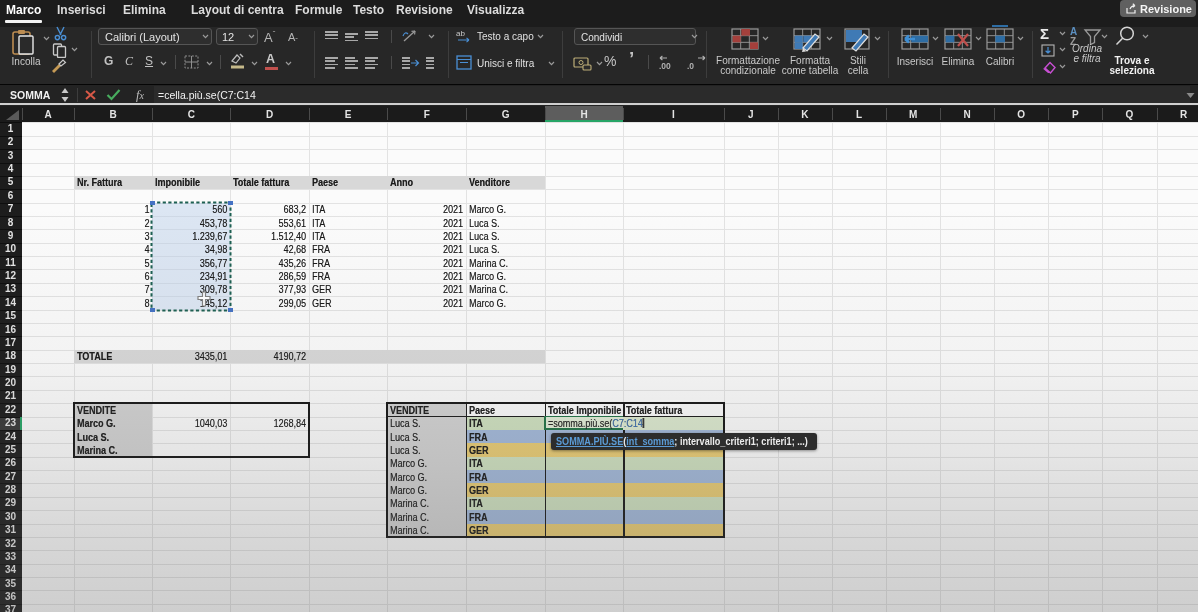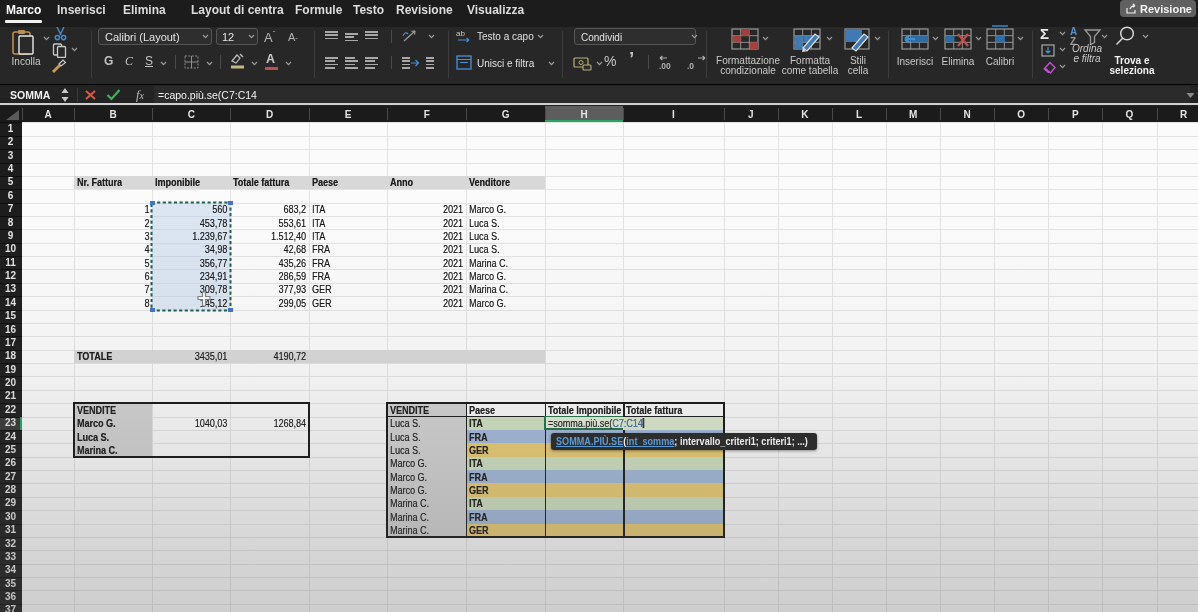--- a/index.html
+++ b/index.html
@@ -305,21 +305,21 @@
 <div class="abs" style="left:77px;top:88px;width:1px;height:14px;background:#3d3d3d;"></div>
 <svg class="abs" style="left:84px;top:89px;" width="13" height="12" viewBox="0 0 13 12">
 <path d="M2 2 L11 10 M11 2 L2 10" stroke="#d85948" stroke-width="2"></path>
     </svg>
 <svg class="abs" style="left:106px;top:88px;" width="15" height="13" viewBox="0 0 15 13">
 <path d="M1.5 7 L5.5 11 L13.5 2" stroke="#47ad5e" stroke-width="2.2" fill="none"></path>
     </svg>
 <div class="abs" style="left:136px;top:88px;font-size:12.5px;font-style:italic;font-family:&quot;Liberation Serif&quot;,serif;color:#bdbdbd;">f<span style="font-size:10px;">x</span></div>
 <div class="abs" style="left:154px;top:85.5px;width:1036px;height:17.5px;background:#2b2b2b;"></div>
 <div class="abs" style="left:0;top:103.3px;width:1198px;height:2px;background:#cfcfcf;"></div>
-<div class="abs" style="left:158px;top:89px;font-size:10.5px;color:#f2f2f2;">=capo.più.se(C7:C14</div>
+<div class="abs" style="left:158px;top:89px;font-size:10.5px;color:#f2f2f2;">=cella.più.se(C7:C14</div>
 <svg class="abs" style="left:1186px;top:92px;" width="9" height="7" viewBox="0 0 9 7">
       <path d="M0.5 1 L4.5 6 L8.5 1 Z" fill="#8a8a8a"></path>
     </svg>
 <div class="abs" style="left:0;top:106.0px;width:1198px;height:16.400000000000006px;background:#1b1b1b;"></div>
 <svg class="abs" style="left:4px;top:109.0px;" width="16" height="12" viewBox="0 0 16 12">
       <path d="M15 1 L15 11 L2 11 Z" fill="#5a5a5a"></path>
     </svg>
 <div class="abs" style="left:33.0px;top:109.2px;width:30px;text-align:center;font-size:10px;font-weight:bold;color:#e4e4e4;">A</div>
 <div class="abs" style="left:98.15px;top:109.2px;width:30px;text-align:center;font-size:10px;font-weight:bold;color:#e4e4e4;">B</div>
 <div class="abs" style="left:74.0px;top:108.0px;width:1px;height:12.4px;background:#4a4a4a;"></div>

